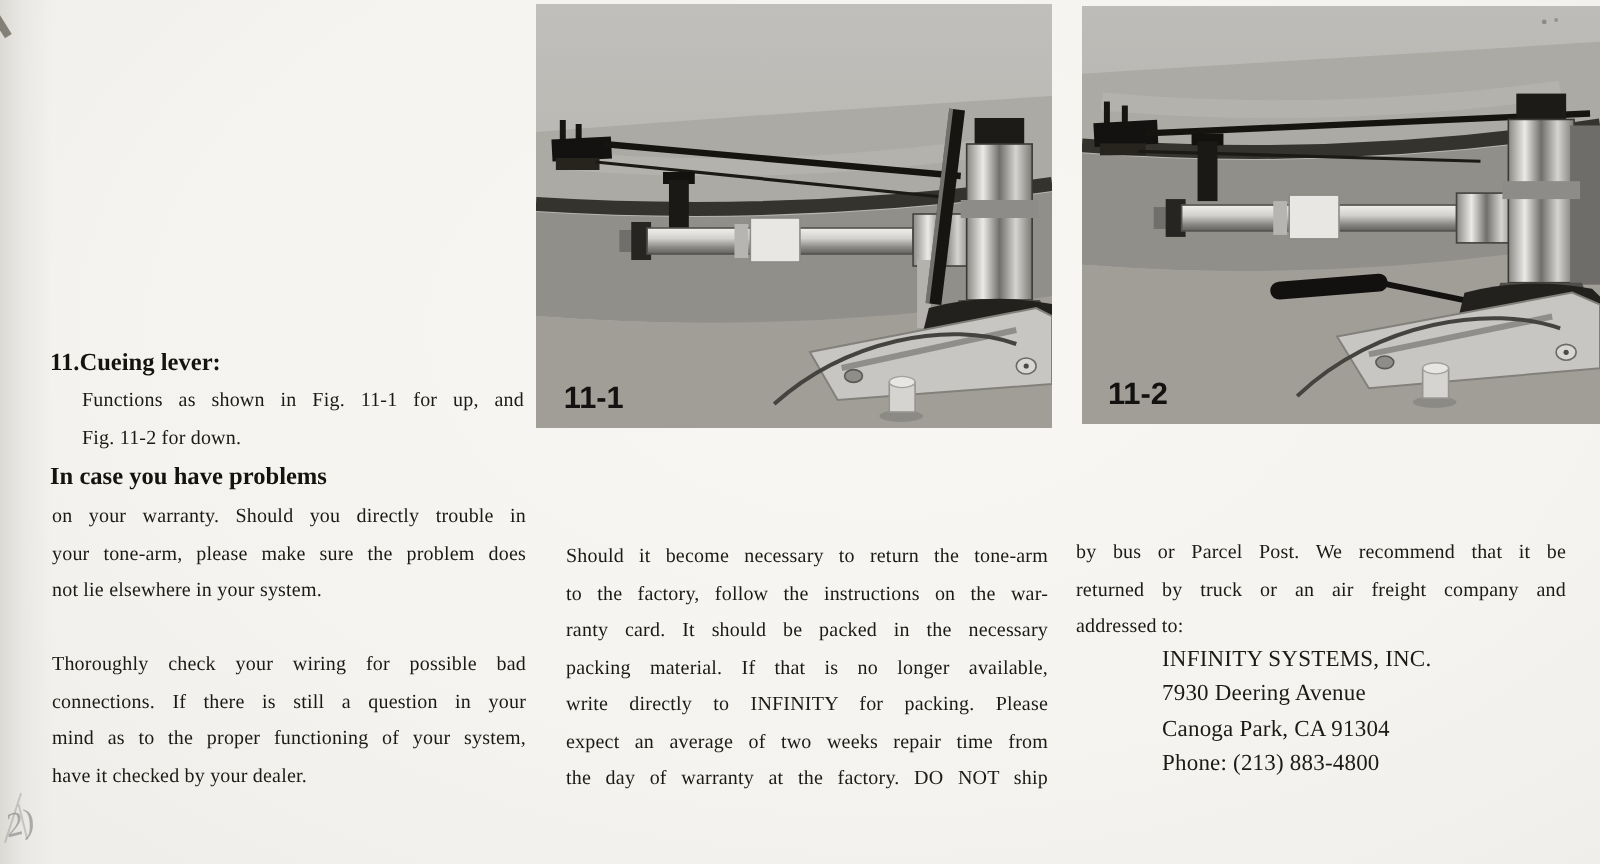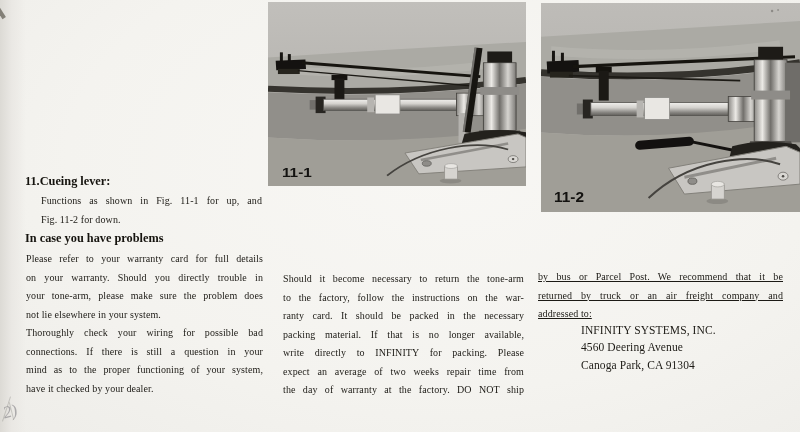--- a/index.html
+++ b/index.html
@@ -32,21 +32,21 @@
 <body>
 
 <div class="page">
 
   <div class="scan-edge"></div>
   <div class="corner-mark"></div>
   <div class="crease c1"></div>
   <div class="crease c2"></div>
   <div class="scribble">2)</div>
 
-  <div class="photo" style="left:268px;top:2px;width:258px;height:184px;">
+  <div class="photo" style="left:268px;top:2px;width:258px;height:212px;">
     <svg viewBox="0 0 260 212" preserveAspectRatio="none">
       <defs>
         <linearGradient id="wall1" x1="0" y1="0" x2="0" y2="1">
           <stop offset="0" stop-color="#c1bfbb"></stop>
             <stop offset="1" stop-color="#adaba6"></stop>
         </linearGradient>
         <linearGradient id="tube1" x1="0" y1="0" x2="0" y2="1">
           <stop offset="0" stop-color="#f1f0ed"></stop>
             <stop offset="0.4" stop-color="#d3d1cd"></stop>
           <stop offset="0.75" stop-color="#8a8884"></stop>
@@ -218,21 +218,20 @@
   <div class="heading" style="left:25px;top:174px;">11.Cueing lever:</div>
 
   <div class="textblock" style="left:41px;top:192px;width:221px;">
       <div class="tline">Functions as shown in Fig. 11-1 for up, and</div>
       <div class="tline tline-last">Fig. 11-2 for down.</div>
     </div>
 
   <div class="heading" style="left:25px;top:231px;">In case you have problems</div>
 
   <div class="textblock" style="left:26px;top:250px;width:237px;">
-      <div class="tline">Please refer to your warranty card for full details</div>
       <div class="tline">on your warranty. Should you directly trouble in</div>
       <div class="tline">your tone-arm, please make sure the problem does</div>
       <div class="tline tline-last">not lie elsewhere in your system.</div>
     </div>
 
   <div class="textblock" style="left:26px;top:324px;width:237px;">
       <div class="tline">Thoroughly check your wiring for possible bad</div>
       <div class="tline">connections. If there is still a question in your</div>
       <div class="tline">mind as to the proper functioning of your system,</div>
       <div class="tline tline-last">have it checked by your dealer.</div>
@@ -241,25 +240,26 @@
   <div class="textblock" style="left:283px;top:270px;width:241px;">
       <div class="tline">Should it become necessary to return the tone-arm</div>
       <div class="tline">to the factory, follow the instructions on the war-</div>
       <div class="tline">ranty card. It should be packed in the necessary</div>
       <div class="tline">packing material. If that is no longer available,</div>
       <div class="tline">write directly to INFINITY for packing. Please</div>
       <div class="tline">expect an average of two weeks repair time from</div>
       <div class="tline">the day of warranty at the factory. DO NOT ship</div>
     </div>
 
-  <div class="textblock" style="left:538px;top:268px;width:245px;text-decoration:underline;">
+  <div class="textblock" style="left:538px;top:268px;width:245px;">
       <div class="tline">by bus or Parcel Post. We recommend that it be</div>
       <div class="tline">returned by truck or an air freight company and</div>
       <div class="tline tline-last">addressed to:</div>
     </div>
 
   <div class="textblock address addressblock" style="left:581px;top:322px;width:200px;">
       <div class="tline">INFINITY SYSTEMS, INC.</div>
-      <div class="tline">4560 Deering Avenue</div>
+      <div class="tline">7930 Deering Avenue</div>
       <div class="tline">Canoga Park, CA 91304</div>
+      <div class="tline tline-last">Phone: (213) 883-4800</div>
     </div>
 
 </div>
 
 </body></html>

